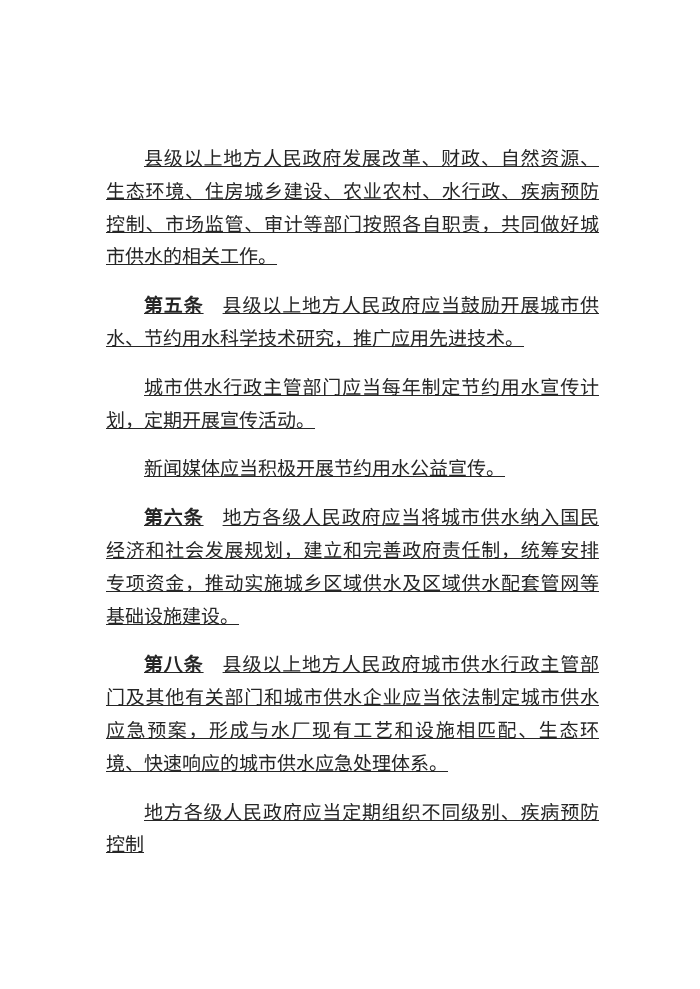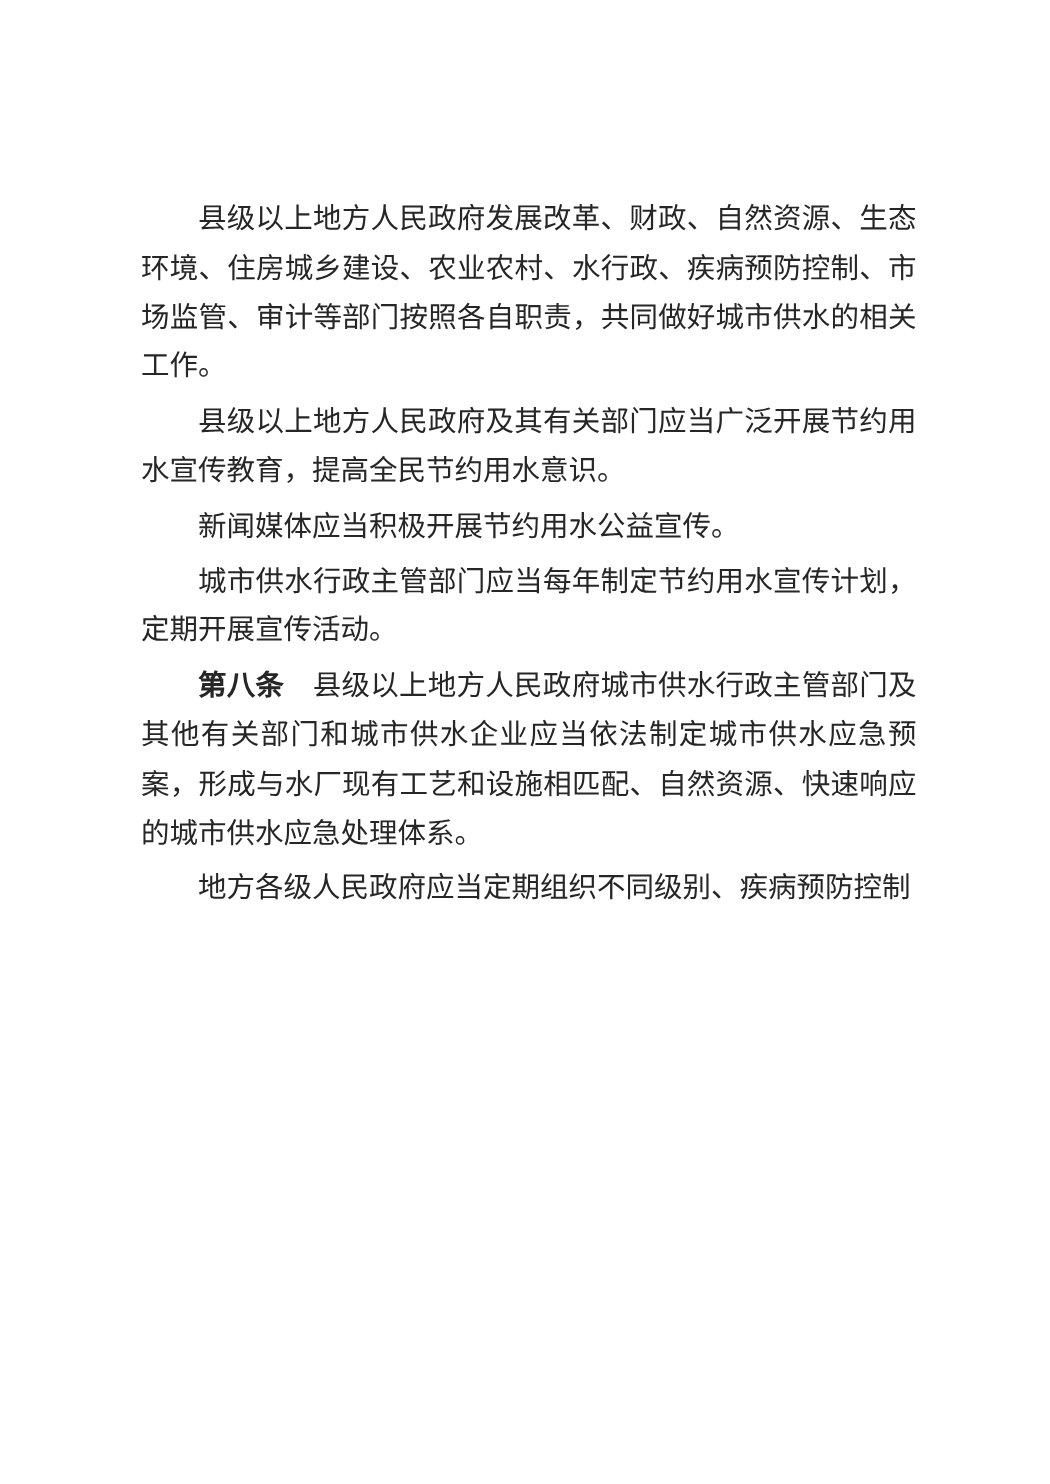--- a/index.html
+++ b/index.html
@@ -21,54 +21,56 @@
       padding: 126px 85px 0 90px;
     }
     .doc-body {
       width: 525px;
       color: #262626;
       font-family: "DejaVu Serif", "Liberation Serif", serif;
       font-size: 19px;
       line-height: 32.8px;
     }
     .para {
-      margin: 4px;
+      margin: 16px;
       padding: 0;
       text-align: justify;
       text-indent: 2em;
       
       text-justify: inter-character;
       word-break: normal;
+      text-decoration: underline;
     }
     .article-label {
       font-weight: bold;
     }
     .article-label:not(:empty) {
       margin-right: 1em;
     }
     .para-text {
       font-weight: normal;
     }
   </style>
 </head>
 <body>
 
 <div class="page">
   <div class="doc-body">
 
     <p class="para"><span class="article-label"></span><span class="para-text">县级以上地方人民政府发展改革、财政、自然资源、生态环境、住房城乡建设、农业农村、水行政、疾病预防控制、市场监管、审计等部门按照各自职责，共同做好城市供水的相关工作。</span></p>
 
 
+    <p class="para"><span class="article-label">第五条</span><span class="para-text">县级以上地方人民政府应当鼓励开展城市供水、节约用水科学技术研究，推广应用先进技术。</span></p>
 
-    <p class="para"><span class="article-label"></span><span class="para-text">县级以上地方人民政府及其有关部门应当广泛开展节约用水宣传教育，提高全民节约用水意识。</span></p>
+
+    <p class="para"><span class="article-label"></span><span class="para-text">城市供水行政主管部门应当每年制定节约用水宣传计划，定期开展宣传活动。</span></p>
 
     <p class="para"><span class="article-label"></span><span class="para-text">新闻媒体应当积极开展节约用水公益宣传。</span></p>
 
-    <p class="para"><span class="article-label"></span><span class="para-text">城市供水行政主管部门应当每年制定节约用水宣传计划，定期开展宣传活动。</span></p>
+    <p class="para"><span class="article-label">第六条</span><span class="para-text">地方各级人民政府应当将城市供水纳入国民经济和社会发展规划，建立和完善政府责任制，统筹安排专项资金，推动实施城乡区域供水及区域供水配套管网等基础设施建设。</span></p>
 
 
-
-    <p class="para"><span class="article-label">第八条</span><span class="para-text">县级以上地方人民政府城市供水行政主管部门及其他有关部门和城市供水企业应当依法制定城市供水应急预案，形成与水厂现有工艺和设施相匹配、自然资源、快速响应的城市供水应急处理体系。</span></p>
+    <p class="para"><span class="article-label">第八条</span><span class="para-text">县级以上地方人民政府城市供水行政主管部门及其他有关部门和城市供水企业应当依法制定城市供水应急预案，形成与水厂现有工艺和设施相匹配、生态环境、快速响应的城市供水应急处理体系。</span></p>
 
     <p class="para"><span class="article-label"></span><span class="para-text">地方各级人民政府应当定期组织不同级别、疾病预防控制</span></p>
 
   </div>
 </div>
 
 </body></html>

